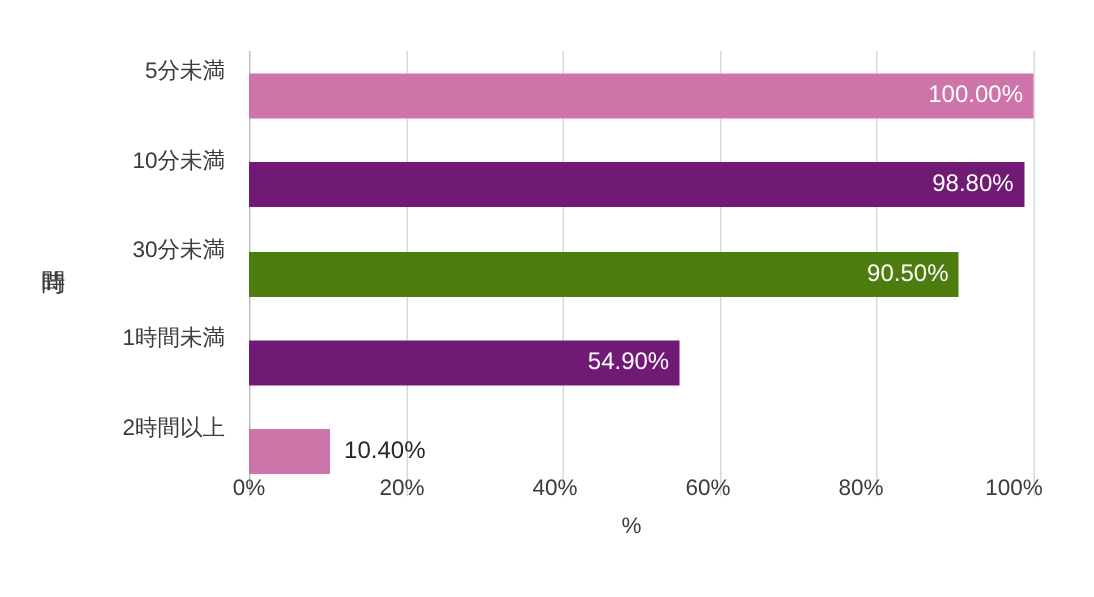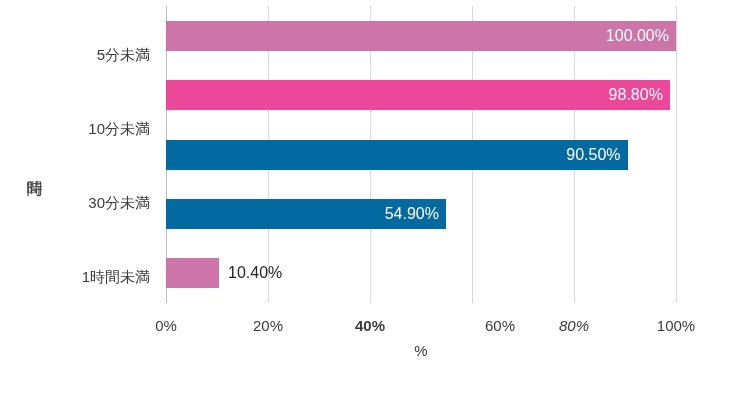--- a/index.html
+++ b/index.html
@@ -36,22 +36,22 @@
     display:flex;align-items:center;justify-content:flex-end;
     padding-right:8px;
     box-sizing:border-box;
     font-size:15px;color:#3c3c3c;
     white-space:nowrap;
   }
 
   
   .plot{
     position:absolute;
-    left:166px; top:6px;
-    width:510px; height:297px;
+    left:166px; top:34px;
+    width:510px; height:297px;padding-left:13px;
   }
   .gridlines{position:absolute;inset:0;}
   .gridline{
     position:absolute;top:0;bottom:0;width:1px;
     background:#d9d9d9;
   }
   .axis-line-y{
     position:absolute;left:0;top:0;bottom:0;width:1px;
     background:#bfbfbf;
   }
@@ -106,65 +106,66 @@
 
 <div id="chart-root">
 
   <div class="y-axis-title">時間</div>
 
   <div class="cat-labels">
     <div class="cat-label">5分未満</div>
     <div class="cat-label">10分未満</div>
     <div class="cat-label">30分未満</div>
     <div class="cat-label">1時間未満</div>
+    <div class="cat-label">2時間以上</div>
   </div>
 
   <div class="plot">
     <div class="gridlines">
       <div class="gridline" style="left: 20%; background: rgb(217, 217, 217);"></div>
       <div class="gridline" style="left: 40%; background: rgb(217, 217, 217);"></div>
       <div class="gridline" style="left: 60%; background: rgb(217, 217, 217);"></div>
       <div class="gridline" style="left: 80%; background: rgb(217, 217, 217);"></div>
       <div class="gridline" style="left: 100%; background: rgb(217, 217, 217);"></div>
     </div>
     <div class="axis-line-y"></div>
 
     <div class="bars">
       <div class="bar-row">
         <div class="bar" style="width: 100%; background: rgb(205, 116, 168);">
           <span class="bar-value">100.00%</span>
         </div>
       </div>
       <div class="bar-row">
-        <div class="bar" style="width: 98.8%; background: #ec4899;">
+        <div class="bar" style="width: 98.8%; background: #701a75;">
           <span class="bar-value">98.80%</span>
         </div>
       </div>
       <div class="bar-row">
-        <div class="bar" style="width: 90.5%; background: #0369a1;">
+        <div class="bar" style="width: 90.5%; background: #4d7c0f;">
           <span class="bar-value">90.50%</span>
         </div>
       </div>
       <div class="bar-row">
-        <div class="bar" style="width: 54.9%; background: #0369a1;">
+        <div class="bar" style="width: 54.9%; background: #701a75;">
           <span class="bar-value">54.90%</span>
         </div>
       </div>
       <div class="bar-row">
         <div class="bar" style="width: 10.4%; background: rgb(205, 116, 168);">
           <span class="bar-value outside">10.40%</span>
         </div>
       </div>
     </div>
   </div>
 
   <div class="x-ticks">
     <span class="x-tick" style="left: 0%;">0%</span>
     <span class="x-tick" style="left: 20%;">20%</span>
-    <span class="x-tick" style="left: 40%; font-weight: bold;">40%</span>
-    <span class="x-tick" style="left: 60%; margin-left: 28px;">60%</span>
-    <span class="x-tick" style="left: 80%; font-style: italic;">80%</span>
+    <span class="x-tick" style="left: 40%;">40%</span>
+    <span class="x-tick" style="left: 60%;">60%</span>
+    <span class="x-tick" style="left: 80%;">80%</span>
     <span class="x-tick" style="left: 100%;">100%</span>
   </div>
 
   <div class="x-axis-title">%</div>
 
 </div>
 
 </body></html>

